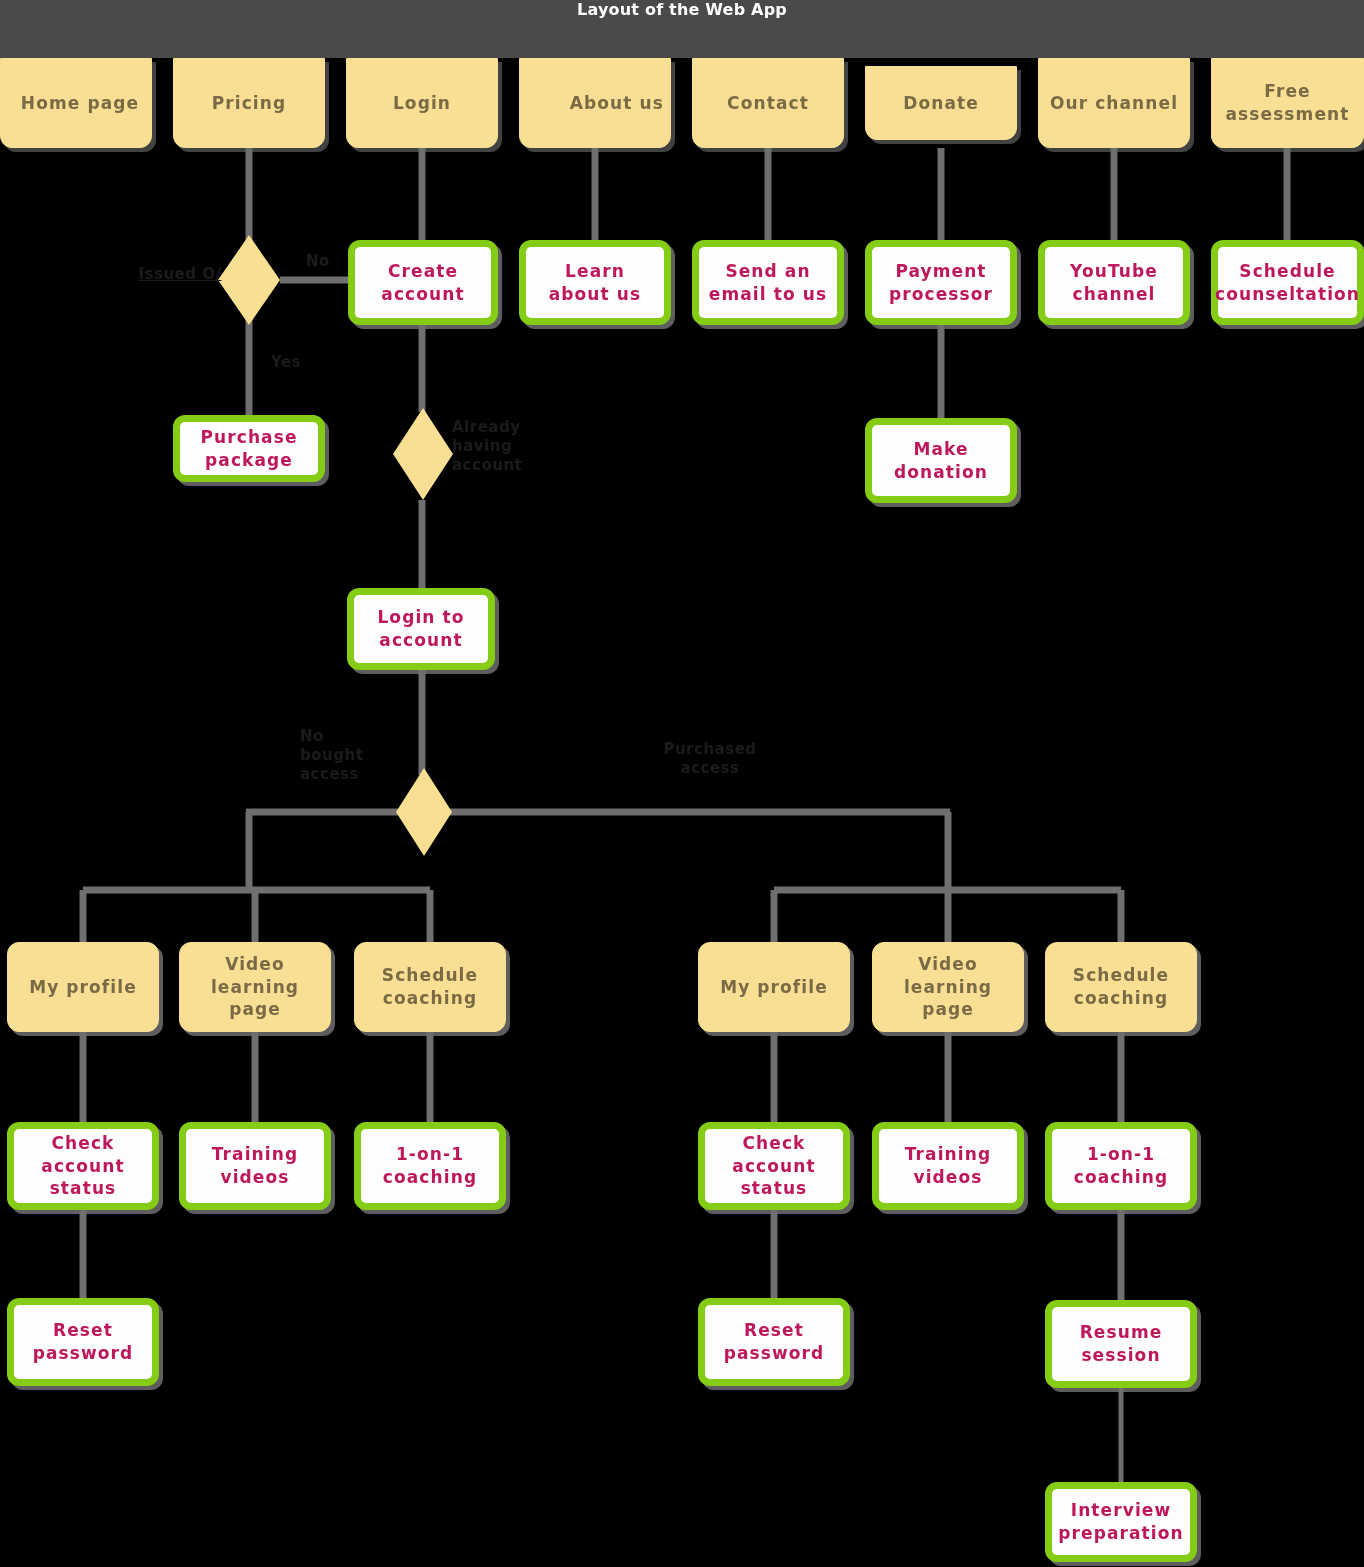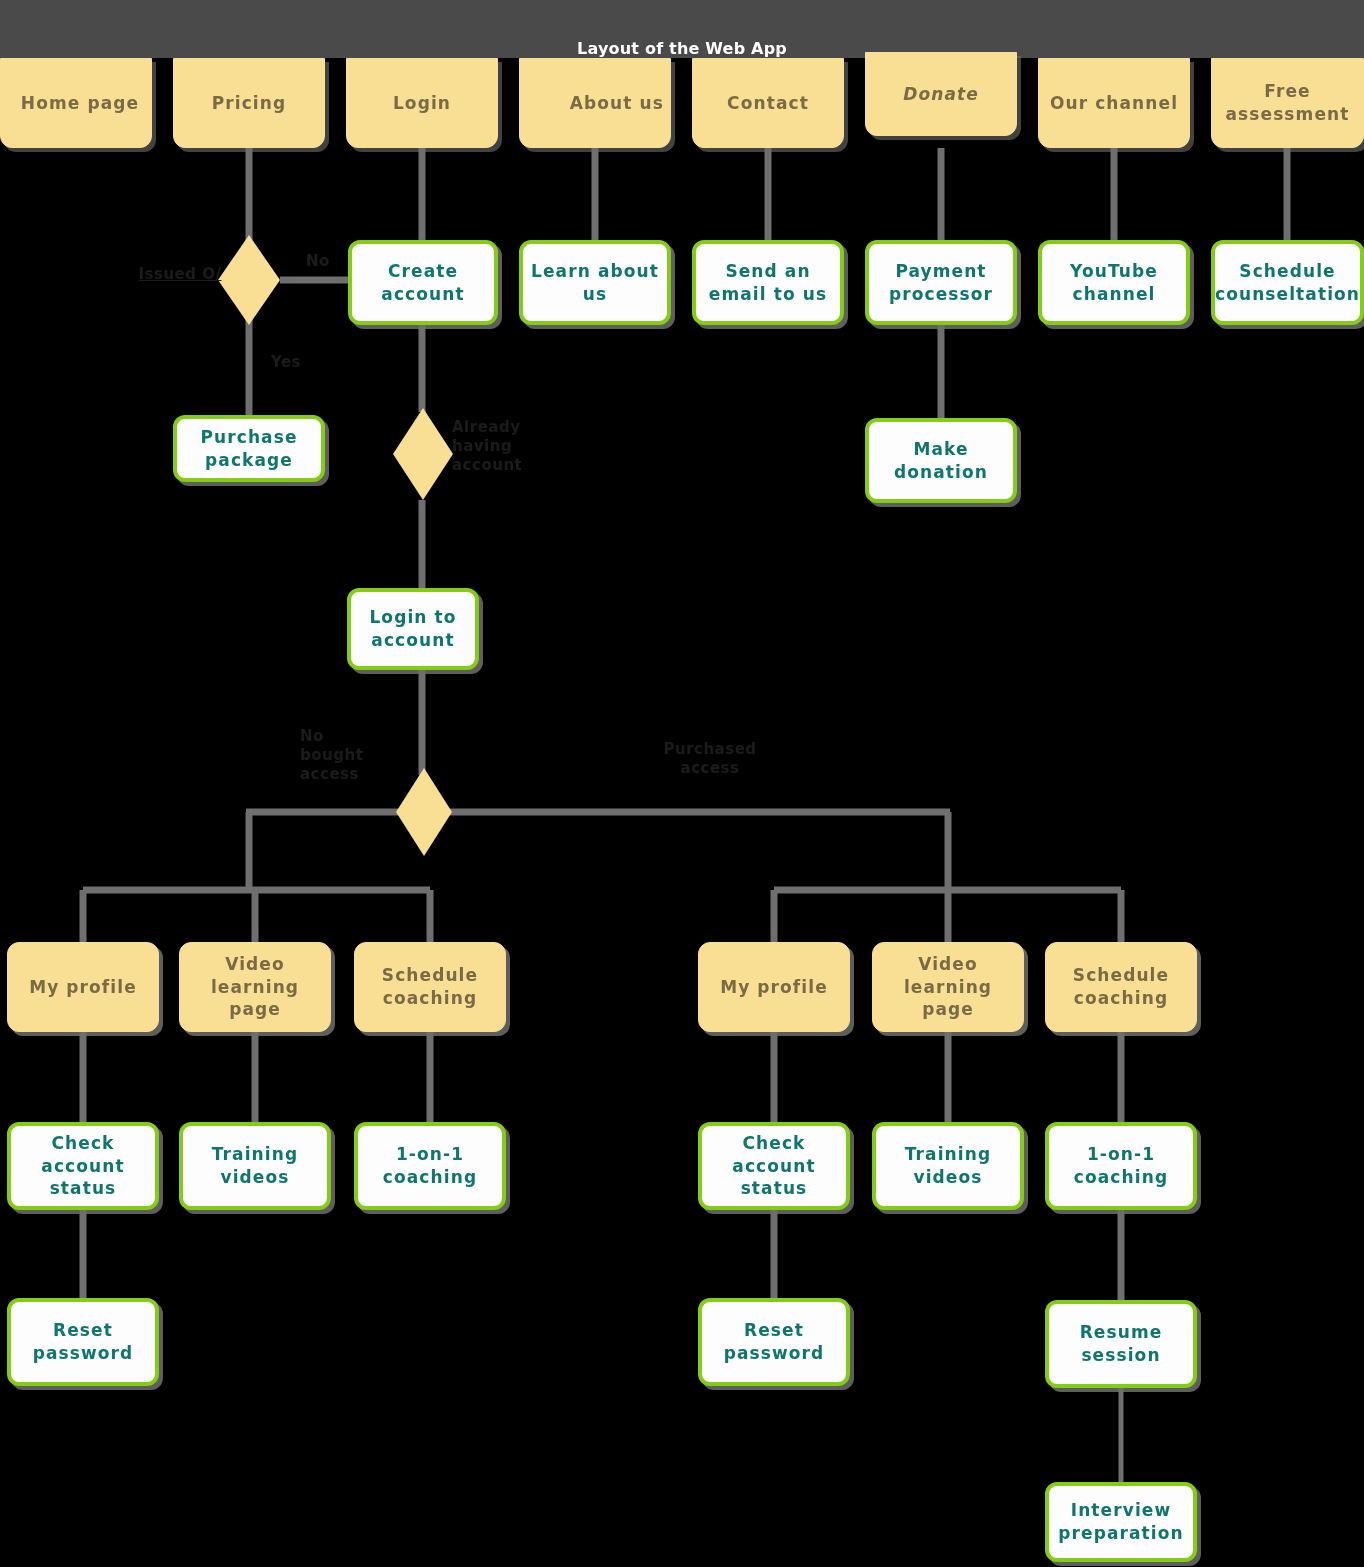--- a/index.html
+++ b/index.html
@@ -3,21 +3,21 @@
 <meta charset="utf-8">
 <style>
   html,body{margin:0;padding:0;background:#000;}
   body{font-family:"DejaVu Sans", sans-serif;}
   #canvas{position:relative;width:1364px;height:1567px;background:#000000;overflow:hidden;}
 
   
   .titlebar{
     position:absolute;left:0;top:0;width:1364px;height:58px;
     background:#4A4A4A;
-    display:flex;align-items:flex-end;justify-content:center;
+    display:flex;align-items:flex-start;justify-content:center;
   }
   .titlebar .txt{
     color:#ffffff;font-size:16px;font-weight:bold;letter-spacing:.2px;
     font-family:"DejaVu Sans", sans-serif;
   }
 
   
   .edges{position:absolute;left:0;top:0;width:1364px;height:1567px;}
   .edges line, .edges polyline, .edges path{stroke:#6F6F6F;stroke-width:7;fill:none;}
   .edges .thin{stroke-width:5;}
@@ -27,21 +27,21 @@
     position:absolute;box-sizing:border-box;
     display:flex;align-items:center;justify-content:center;text-align:center;
     font-family:"DejaVu Sans", sans-serif;
     font-size:17px;font-weight:bold;letter-spacing:1.1px;line-height:1.35;
     color:#666666;
     border-radius:12px;
     padding:4px 6px;
     box-shadow:4px 4px 0 rgba(110,110,110,0.85);
     z-index:5;
   }
-  .node.white{background:#FDFDFD;border:4px solid #84cc16;color:#0f766e;}
+  .node.white{background:#FDFDFD;border:7px solid #84cc16;color:#be185d;}
   .node.yellow{background:#F9DF93;border:1px solid #F9DF93;color:#7a6a45;}
   .node.tab{border-radius:0 0 12px 12px;box-shadow:4px 4px 0 rgba(110,110,110,0.6);}
 
   .dia-wrap{position:absolute;z-index:6;}
   .dia-shape{width:100%;height:100%;}
 
   
   .elabel{
     position:absolute;z-index:7;
     font-family:"DejaVu Sans", sans-serif;
@@ -125,21 +125,21 @@
   </div>
   <div class="node yellow tab" style="left:346px;top:58px;width:152px;height:90px;">
     <span>Login</span>
   </div>
   <div class="node yellow tab" style="left:519px;top:58px;width:152px;height:90px;justify-content:flex-end;">
     <span>About us</span>
   </div>
   <div class="node yellow tab" style="left:692px;top:58px;width:152px;height:90px;">
     <span>Contact</span>
   </div>
-  <div class="node yellow tab" style="left:865px;top:52px;width:152px;height:84px;font-style:italic;">
+  <div class="node yellow tab" style="left:865px;top:66px;width:152px;height:74px;">
     <span>Donate</span>
   </div>
   <div class="node yellow tab" style="left:1038px;top:58px;width:152px;height:90px;">
     <span>Our channel</span>
   </div>
   <div class="node yellow tab" style="left:1211px;top:58px;width:153px;height:90px;">
     <span>Free assessment</span>
   </div>
 
   <div class="dia-wrap" style="left:218px;top:235px;width:62px;height:90px;">
@@ -193,21 +193,21 @@
     <span>Schedule counseltation</span>
   </div>
 
   <div class="node white" style="left:173px;top:415px;width:152px;height:67px;">
     <span>Purchase package</span>
   </div>
   <div class="node white" style="left:865px;top:418px;width:152px;height:85px;">
     <span>Make donation</span>
   </div>
 
-  <div class="node white" style="left:347px;top:588px;width:132px;height:82px;">
+  <div class="node white" style="left:347px;top:588px;width:148px;height:82px;">
     <span>Login to account</span>
   </div>
 
   <div class="node yellow" style="left:7px;top:942px;width:152px;height:90px;">
     <span>My profile</span>
   </div>
   <div class="node yellow" style="left:179px;top:942px;width:152px;height:90px;">
     <span>Video learning page</span>
   </div>
   <div class="node yellow" style="left:354px;top:942px;width:152px;height:90px;">

